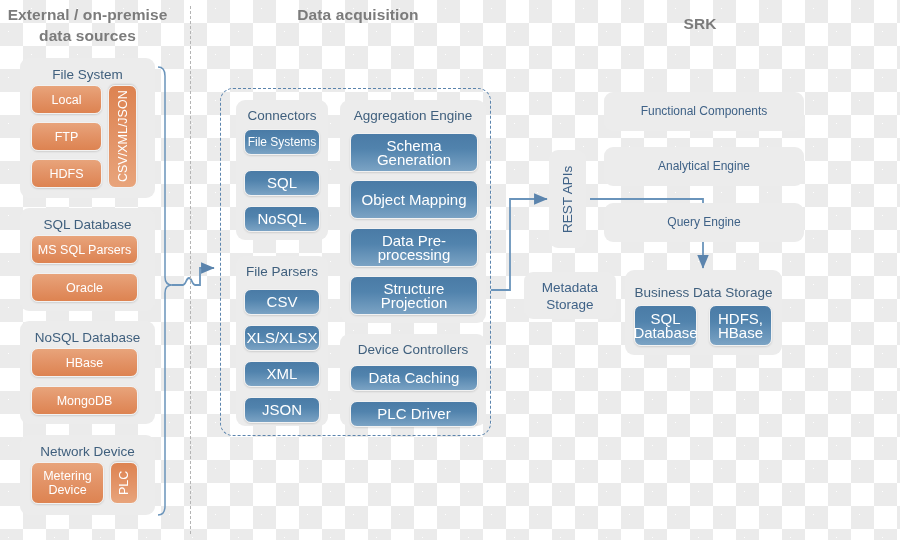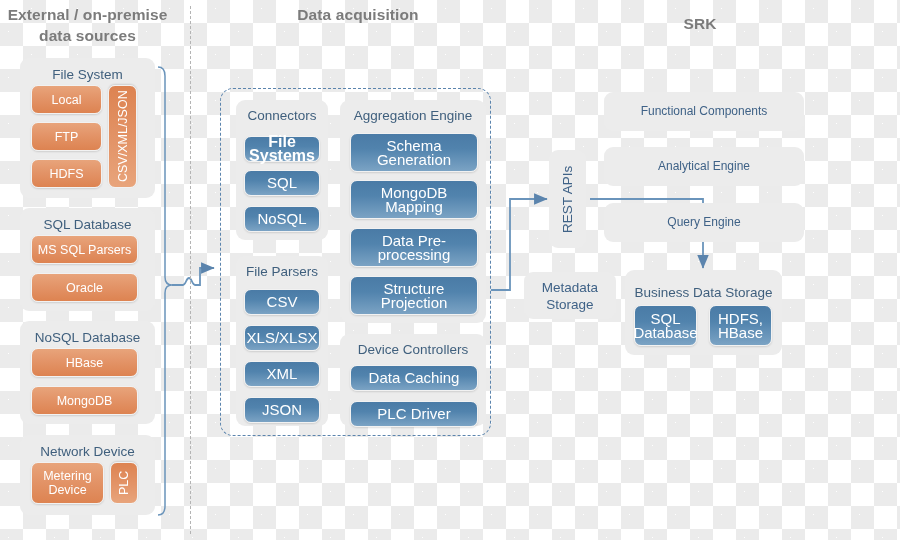--- a/index.html
+++ b/index.html
@@ -131,37 +131,37 @@
     <div class="panel-title" style="top:9px;">Network Device</div>
   </div>
   <div class="chip-o" style="left:31px;top:462px;width:73px;height:42px;">Metering Device</div>
   <div class="chip-o vert" style="left:110px;top:462px;width:28px;height:42px;">PLC</div>
 
   <div class="dash-frame" style="left:220px;top:88px;width:271px;height:348px;"></div>
 
   <div class="panel" style="left:236px;top:100px;width:92px;height:140px;">
     <div class="panel-title" style="top:8px;">Connectors</div>
   </div>
-  <div class="chip-b" style="left:244px;top:136px;width:76px;height:26px;font-size:16px;font-weight:bold;">File Systems</div>
+  <div class="chip-b" style="left:244px;top:129px;width:76px;height:26px;font-size:12px;">File Systems</div>
   <div class="chip-b" style="left:244px;top:170px;width:76px;height:26px;">SQL</div>
   <div class="chip-b" style="left:244px;top:206px;width:76px;height:26px;">NoSQL</div>
 
   <div class="panel" style="left:236px;top:256px;width:92px;height:170px;">
     <div class="panel-title" style="top:8px;">File Parsers</div>
   </div>
   <div class="chip-b" style="left:244px;top:289px;width:76px;height:26px;">CSV</div>
   <div class="chip-b" style="left:244px;top:361px;width:76px;height:26px;">XML</div>
   <div class="chip-b" style="left:244px;top:325px;width:76px;height:26px;">XLS/XLSX</div>
   <div class="chip-b" style="left:244px;top:397px;width:76px;height:26px;">JSON</div>
 
   <div class="panel" style="left:340px;top:100px;width:146px;height:223px;">
     <div class="panel-title" style="top:8px;">Aggregation Engine</div>
   </div>
   <div class="chip-b" style="left:350px;top:133px;width:128px;height:39px;">Schema Generation</div>
-  <div class="chip-b" style="left:350px;top:180px;width:128px;height:39px;">MongoDB Mapping</div>
+  <div class="chip-b" style="left:350px;top:180px;width:128px;height:39px;">Object Mapping</div>
   <div class="chip-b" style="left:350px;top:228px;width:128px;height:39px;">Data Pre-processing</div>
   <div class="chip-b" style="left:350px;top:276px;width:128px;height:39px;">Structure Projection</div>
 
   <div class="panel" style="left:340px;top:334px;width:146px;height:92px;">
     <div class="panel-title" style="top:8px;">Device Controllers</div>
   </div>
   <div class="chip-b" style="left:350px;top:365px;width:128px;height:26px;">Data Caching</div>
   <div class="chip-b" style="left:350px;top:401px;width:128px;height:26px;">PLC Driver</div>
 
   <div class="gbox" style="left:604px;top:92px;width:200px;height:39px;">Functional Components</div>

